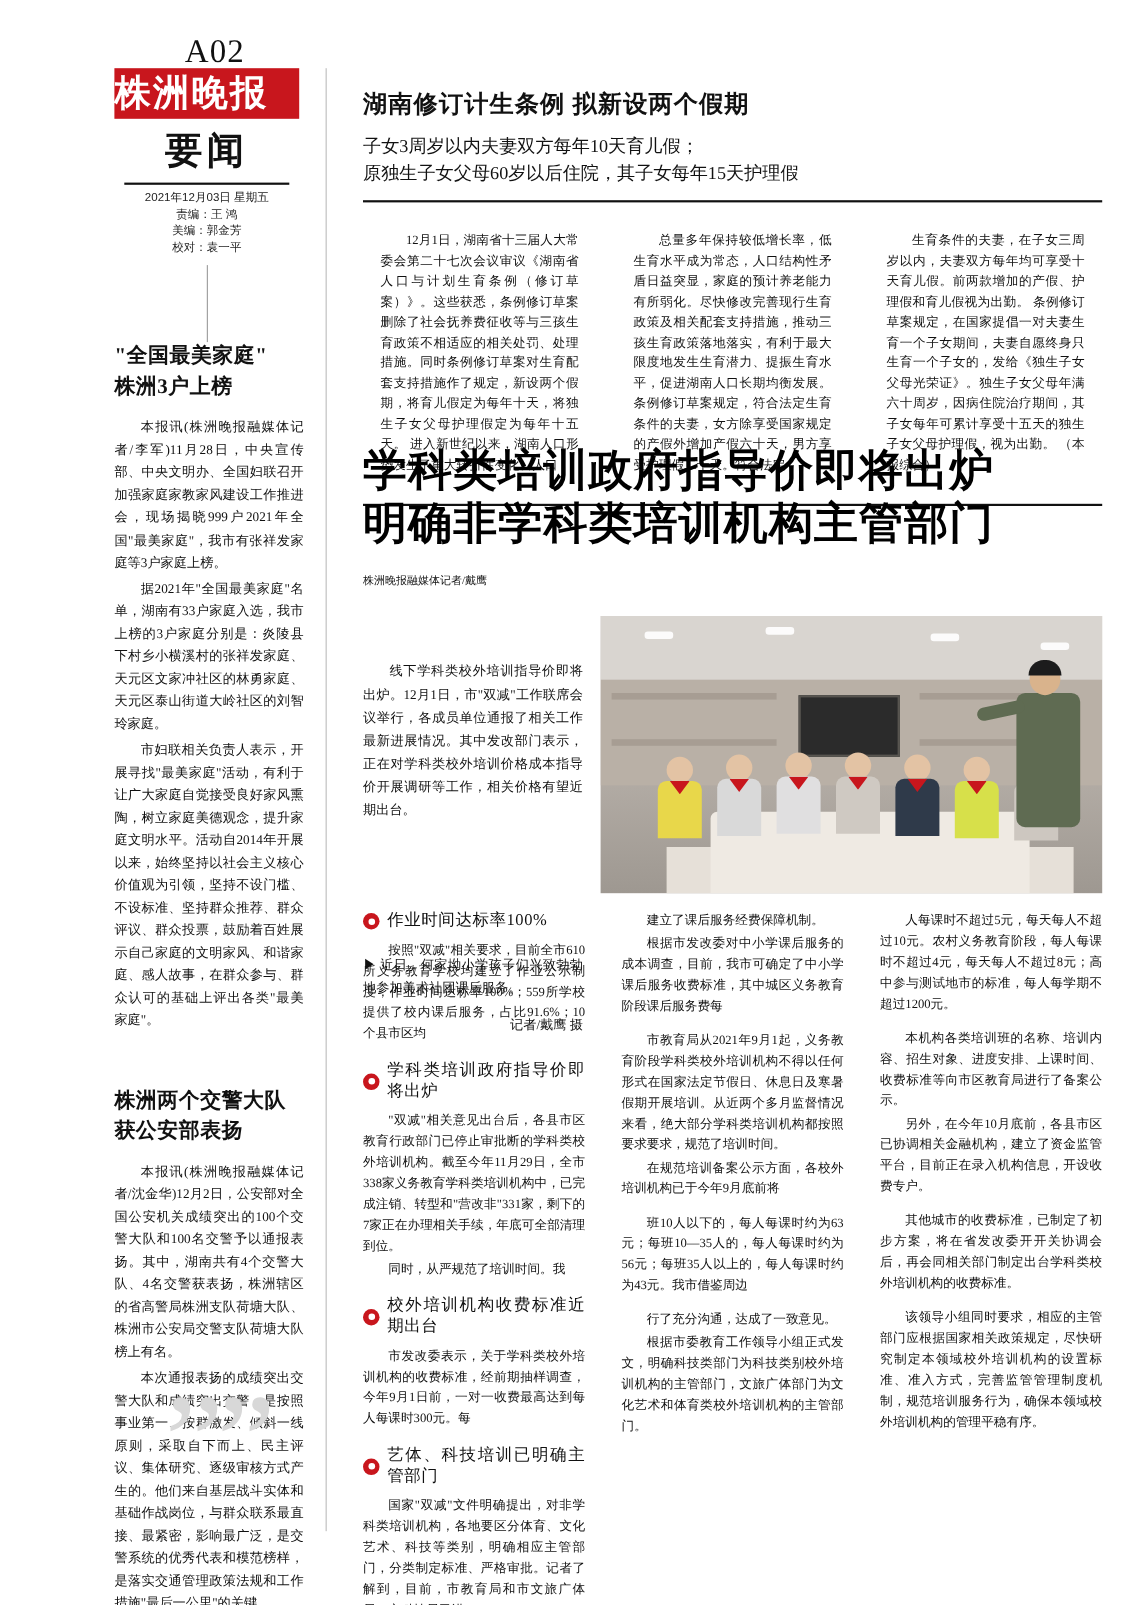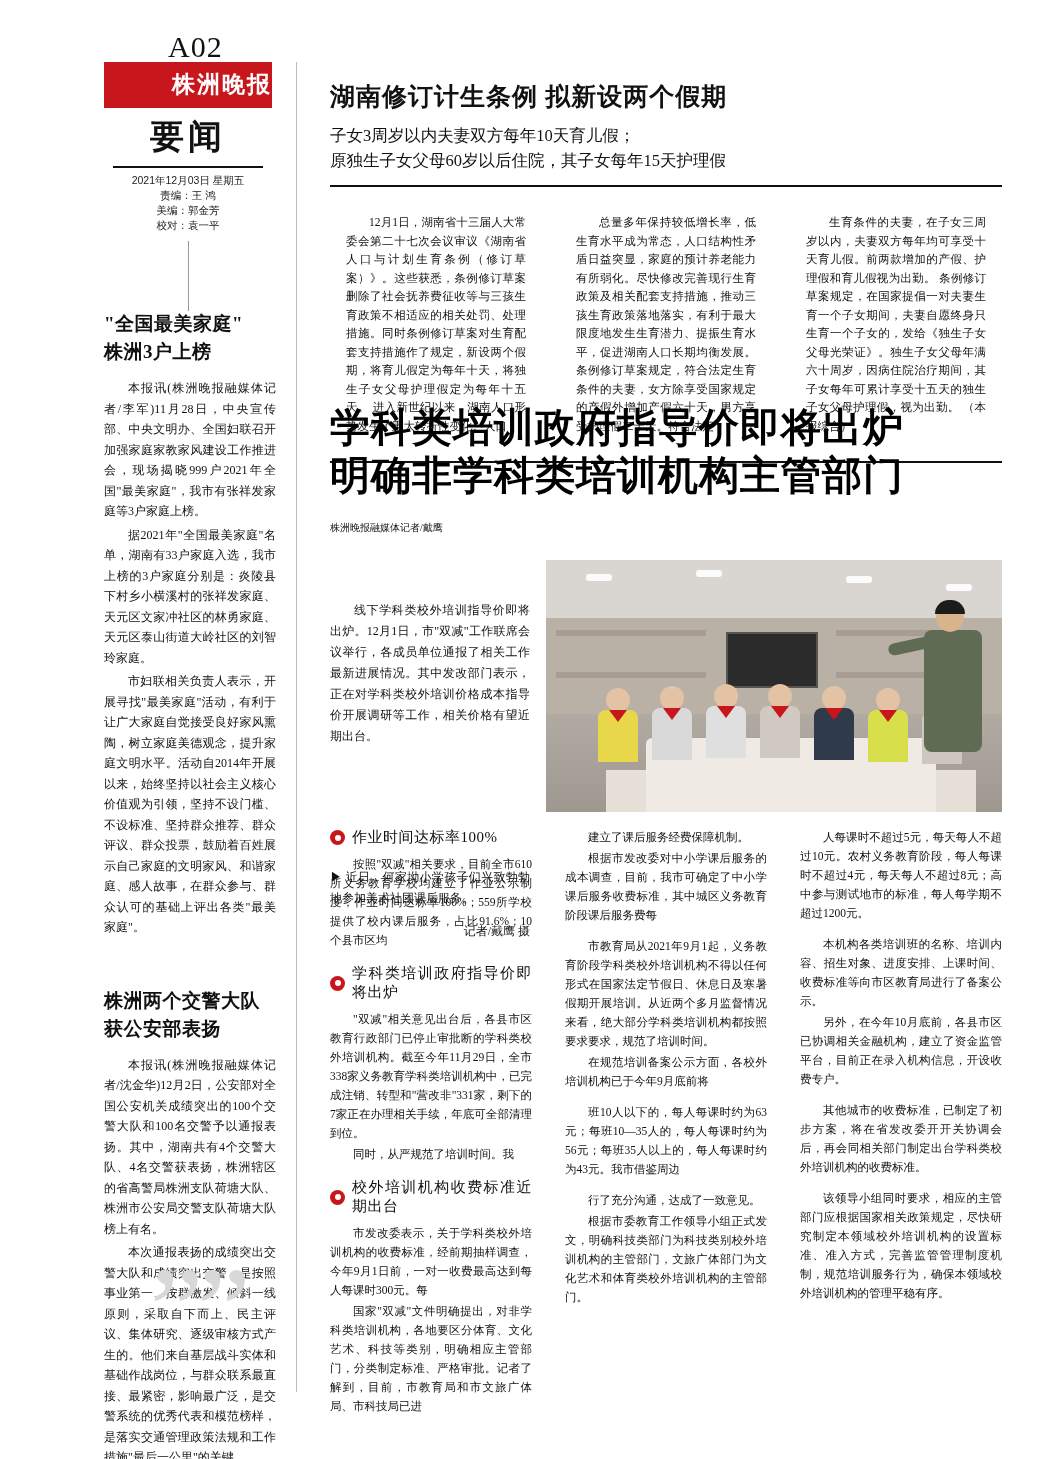--- a/index.html
+++ b/index.html
@@ -34,25 +34,25 @@
     position: absolute;
     left: 104px; top: 62px;
     width: 168px;
     text-align: center;
   }
   .masthead-logo {
     width: 168px; height: 46px;
     background: #c8161d;
     color: #fff;
     font-family: "Liberation Serif", serif;
-    font-size: 23px;
+    font-size: 33px;
     font-weight: bold;
     letter-spacing: 2px;
     line-height: 46px;
-    text-align: right;
+    text-align: left;
   }
   .masthead-section {
     margin-top: 6px;
     font-family: "Liberation Serif", serif;
     font-size: 34px;
     font-weight: bold;
     letter-spacing: 4px;
     color: #111;
   }
   .masthead-rule {
@@ -111,21 +111,21 @@
     position: absolute;
     left: 296px; top: 62px;
     width: 1px; height: 1330px;
     background: #bbb;
   }
 
   
   .top-story { position: absolute; left: 330px; top: 80px; width: 672px; }
   .ts-head {
     font-family: "Liberation Serif", serif;
-    font-size: 25px;
+    font-size: 22px;
     font-weight: bold;
     letter-spacing: 1px;
     color: #111;
   }
   .ts-sub {
     margin-top: 10px;
     font-family: "Liberation Serif", serif;
     font-size: 16.5px;
     line-height: 25px;
     color: #111;
@@ -409,20 +409,24 @@
       </div>
       <p>"双减"相关意见出台后，各县市区教育行政部门已停止审批断的学科类校外培训机构。截至今年11月29日，全市338家义务教育学科类培训机构中，已完成注销、转型和"营改非"331家，剩下的7家正在办理相关手续，年底可全部清理到位。</p>
       <p>同时，从严规范了培训时间。我</p>
 
       <div class="sub-head">
         <span class="bullet"></span>
         <span class="sub-head-text">校外培训机构收费标准近期出台</span>
       </div>
       <p>市发改委表示，关于学科类校外培训机构的收费标准，经前期抽样调查，今年9月1日前，一对一收费最高达到每人每课时300元。每</p>
 
+      <div class="sub-head">
+        <span class="bullet"></span>
+        <span class="sub-head-text">艺体、科技培训已明确主管部门</span>
+      </div>
       <p>国家"双减"文件明确提出，对非学科类培训机构，各地要区分体育、文化艺术、科技等类别，明确相应主管部门，分类制定标准、严格审批。记者了解到，目前，市教育局和市文旅广体局、市科技局已进</p>
     </div>
 
     <div class="b-col c2">
       <p>建立了课后服务经费保障机制。</p>
       <p>根据市发改委对中小学课后服务的成本调查，目前，我市可确定了中小学课后服务收费标准，其中城区义务教育阶段课后服务费每</p>
       <div class="spacer-10"></div>
       <p>市教育局从2021年9月1起，义务教育阶段学科类校外培训机构不得以任何形式在国家法定节假日、休息日及寒暑假期开展培训。从近两个多月监督情况来看，绝大部分学科类培训机构都按照要求要求，规范了培训时间。</p>
       <p>在规范培训备案公示方面，各校外培训机构已于今年9月底前将</p>
       <div class="spacer-10"></div>

